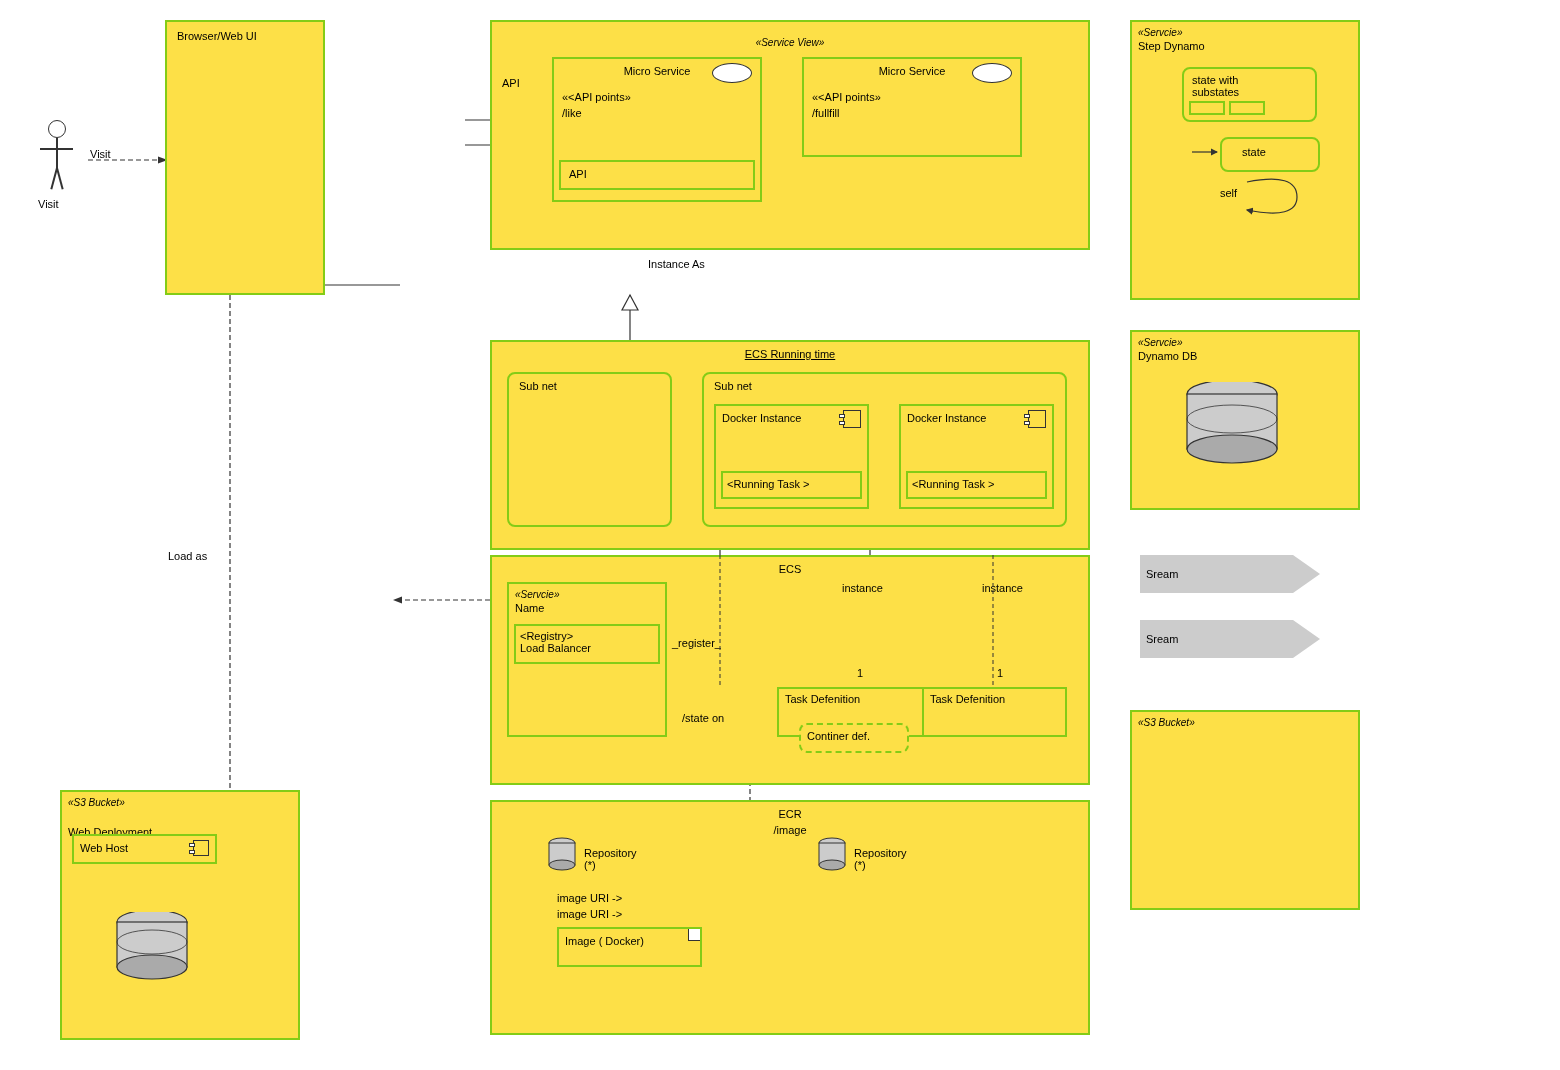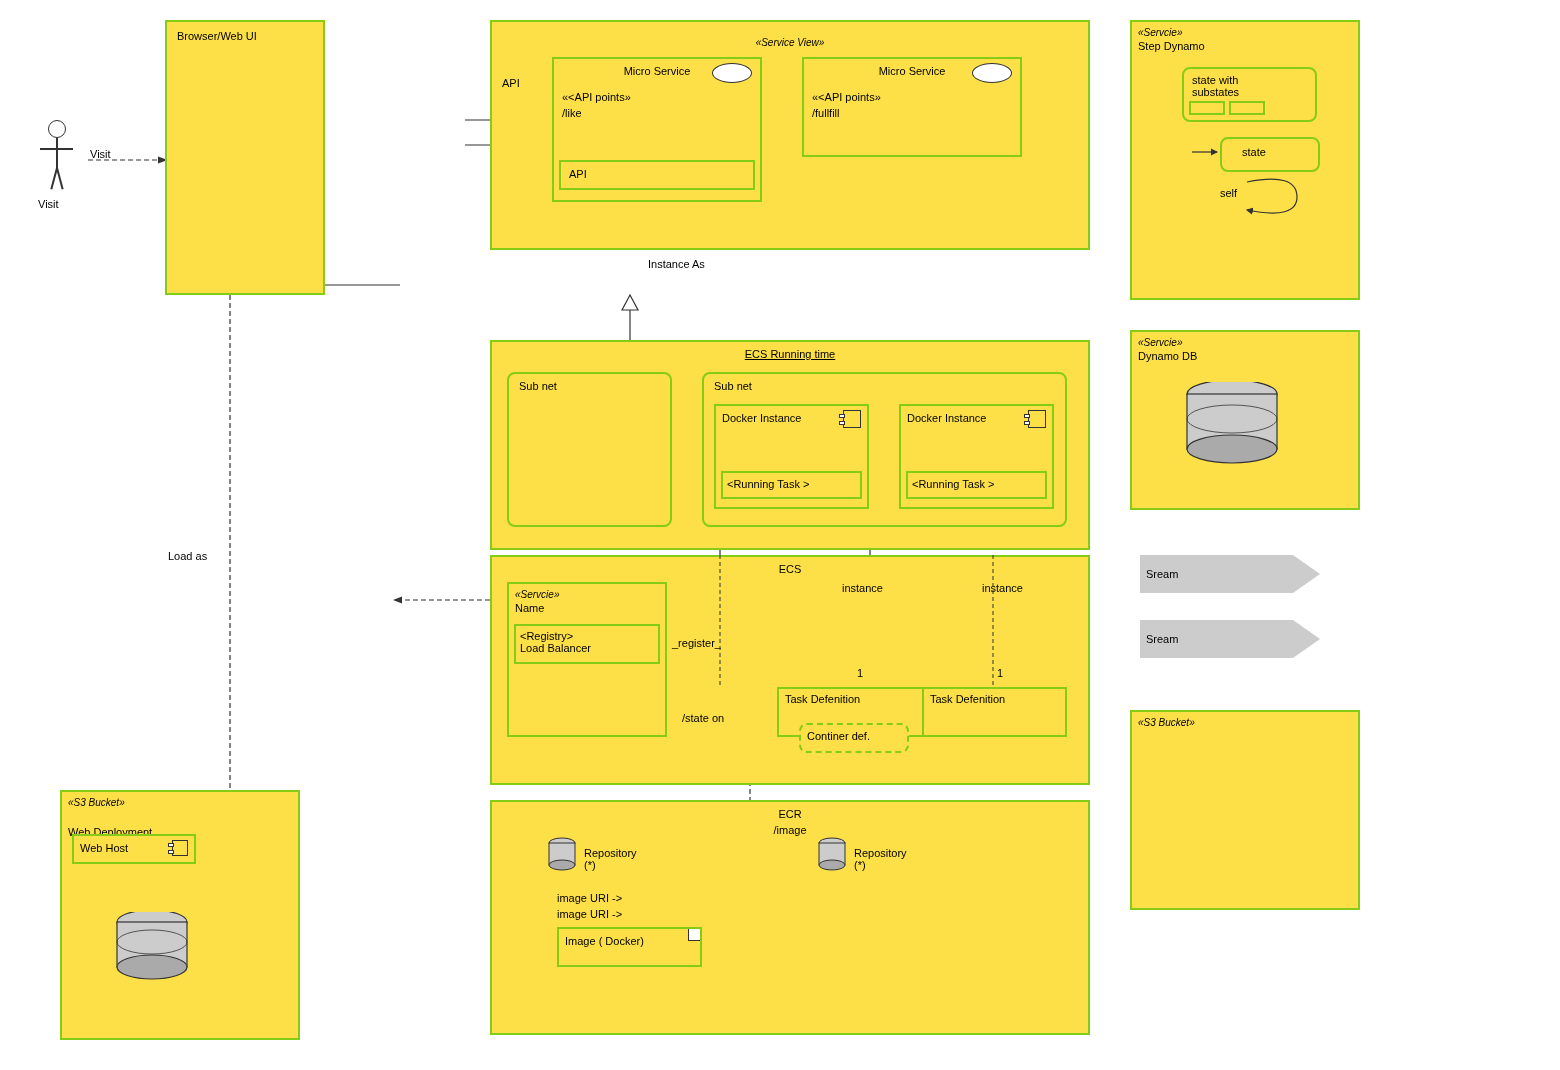--- a/index.html
+++ b/index.html
@@ -276,21 +276,21 @@
       <div class="box-label" style="left:32px; top:5px;">Repository (*)</div>
     </div>
   </div>
 
   <div class="box" style="left:60px; top:790px; width:240px; height:250px;">
     <div class="box-label" style="top:4px; left:6px;">
       <span class="stereotype">«S3 Bucket»</span>
     </div>
     <div class="box-label" style="top:34px; left:6px;">Web Deployment</div>
 
-    <div class="box" style="left:10px; top:42px; width:124px; height:30px;">
+    <div class="box" style="left:10px; top:42px; width:145px; height:30px;">
       <div class="box-label" style="top:6px; left:6px;">Web Host</div>
 
       <div style="position:absolute; right:6px; top:4px; width:16px; height:16px; border:1px solid #333;">
         <div style="position:absolute; left:-5px; top:2px; width:6px; height:4px; border:1px solid #333; background:#fff;"></div>
         <div style="position:absolute; left:-5px; top:9px; width:6px; height:4px; border:1px solid #333; background:#fff;"></div>
       </div>
     </div>
 
     <div style="position:absolute; left:50px; top:120px;">
       <svg width="80" height="75">

